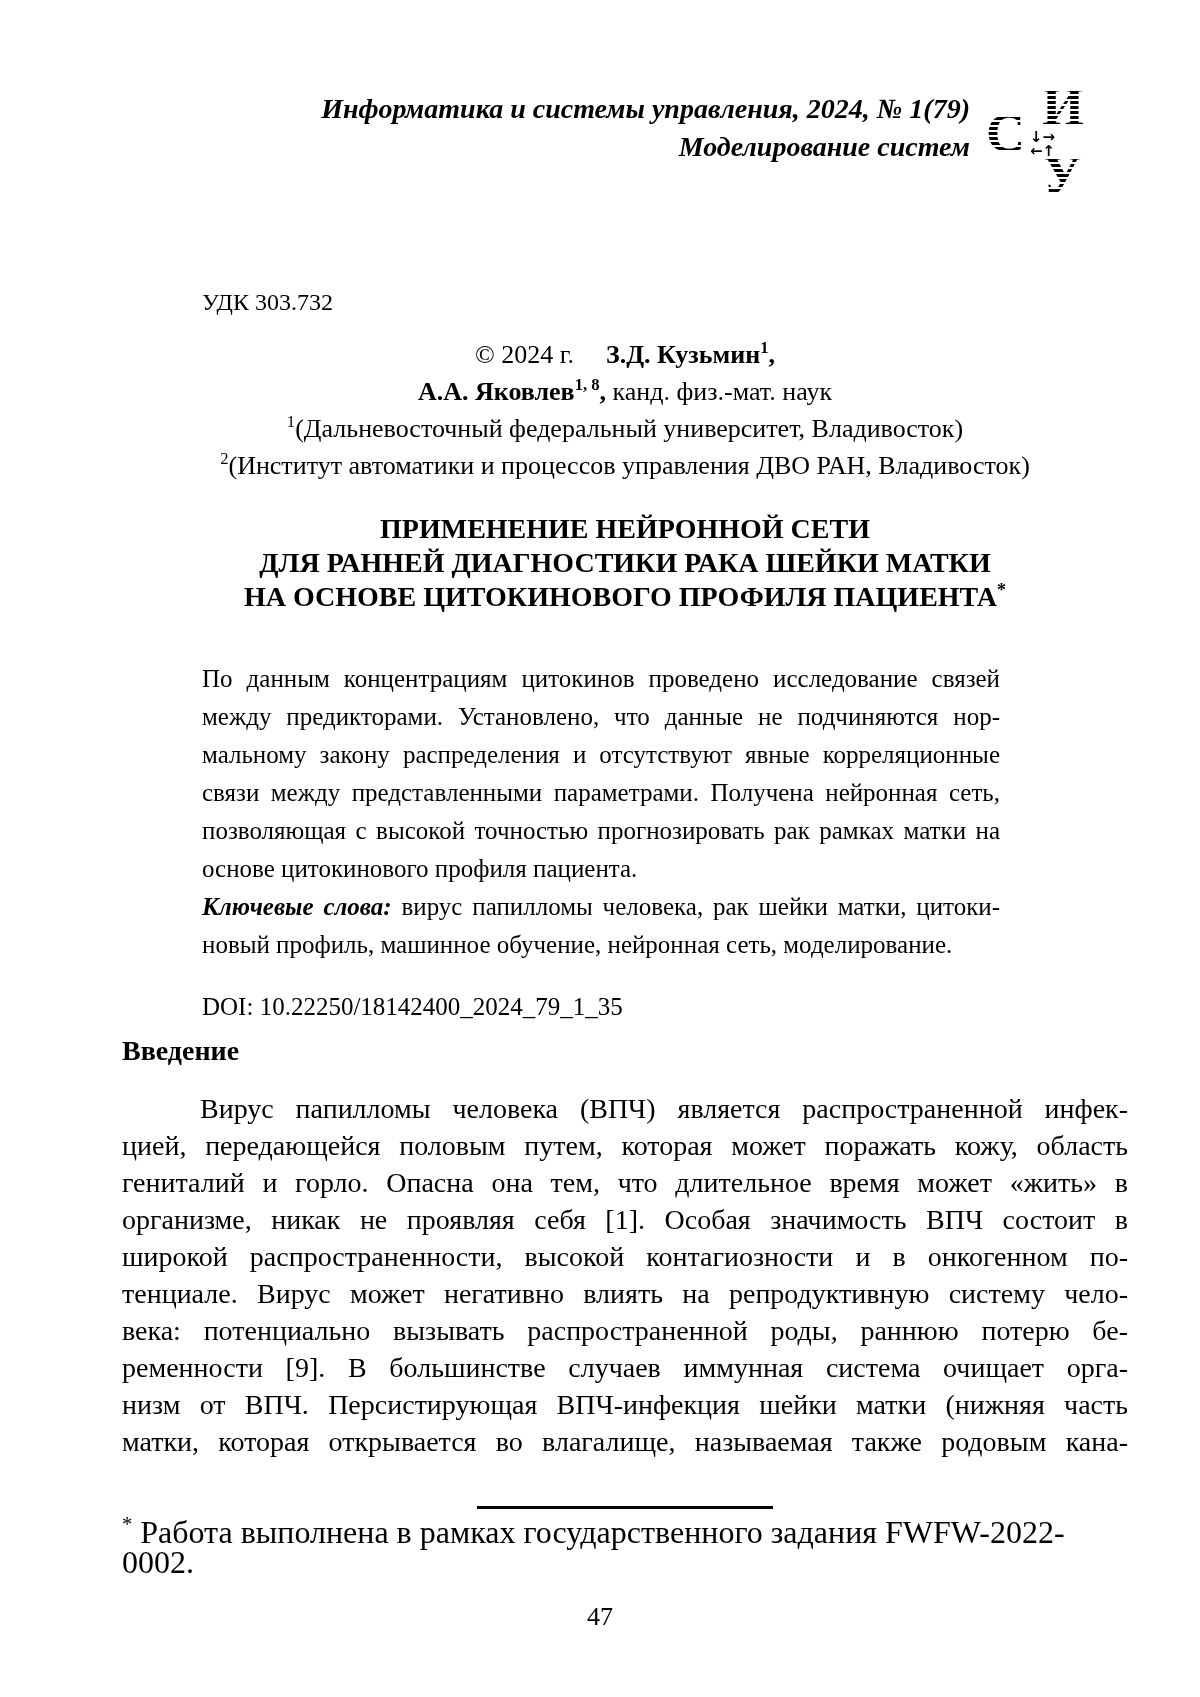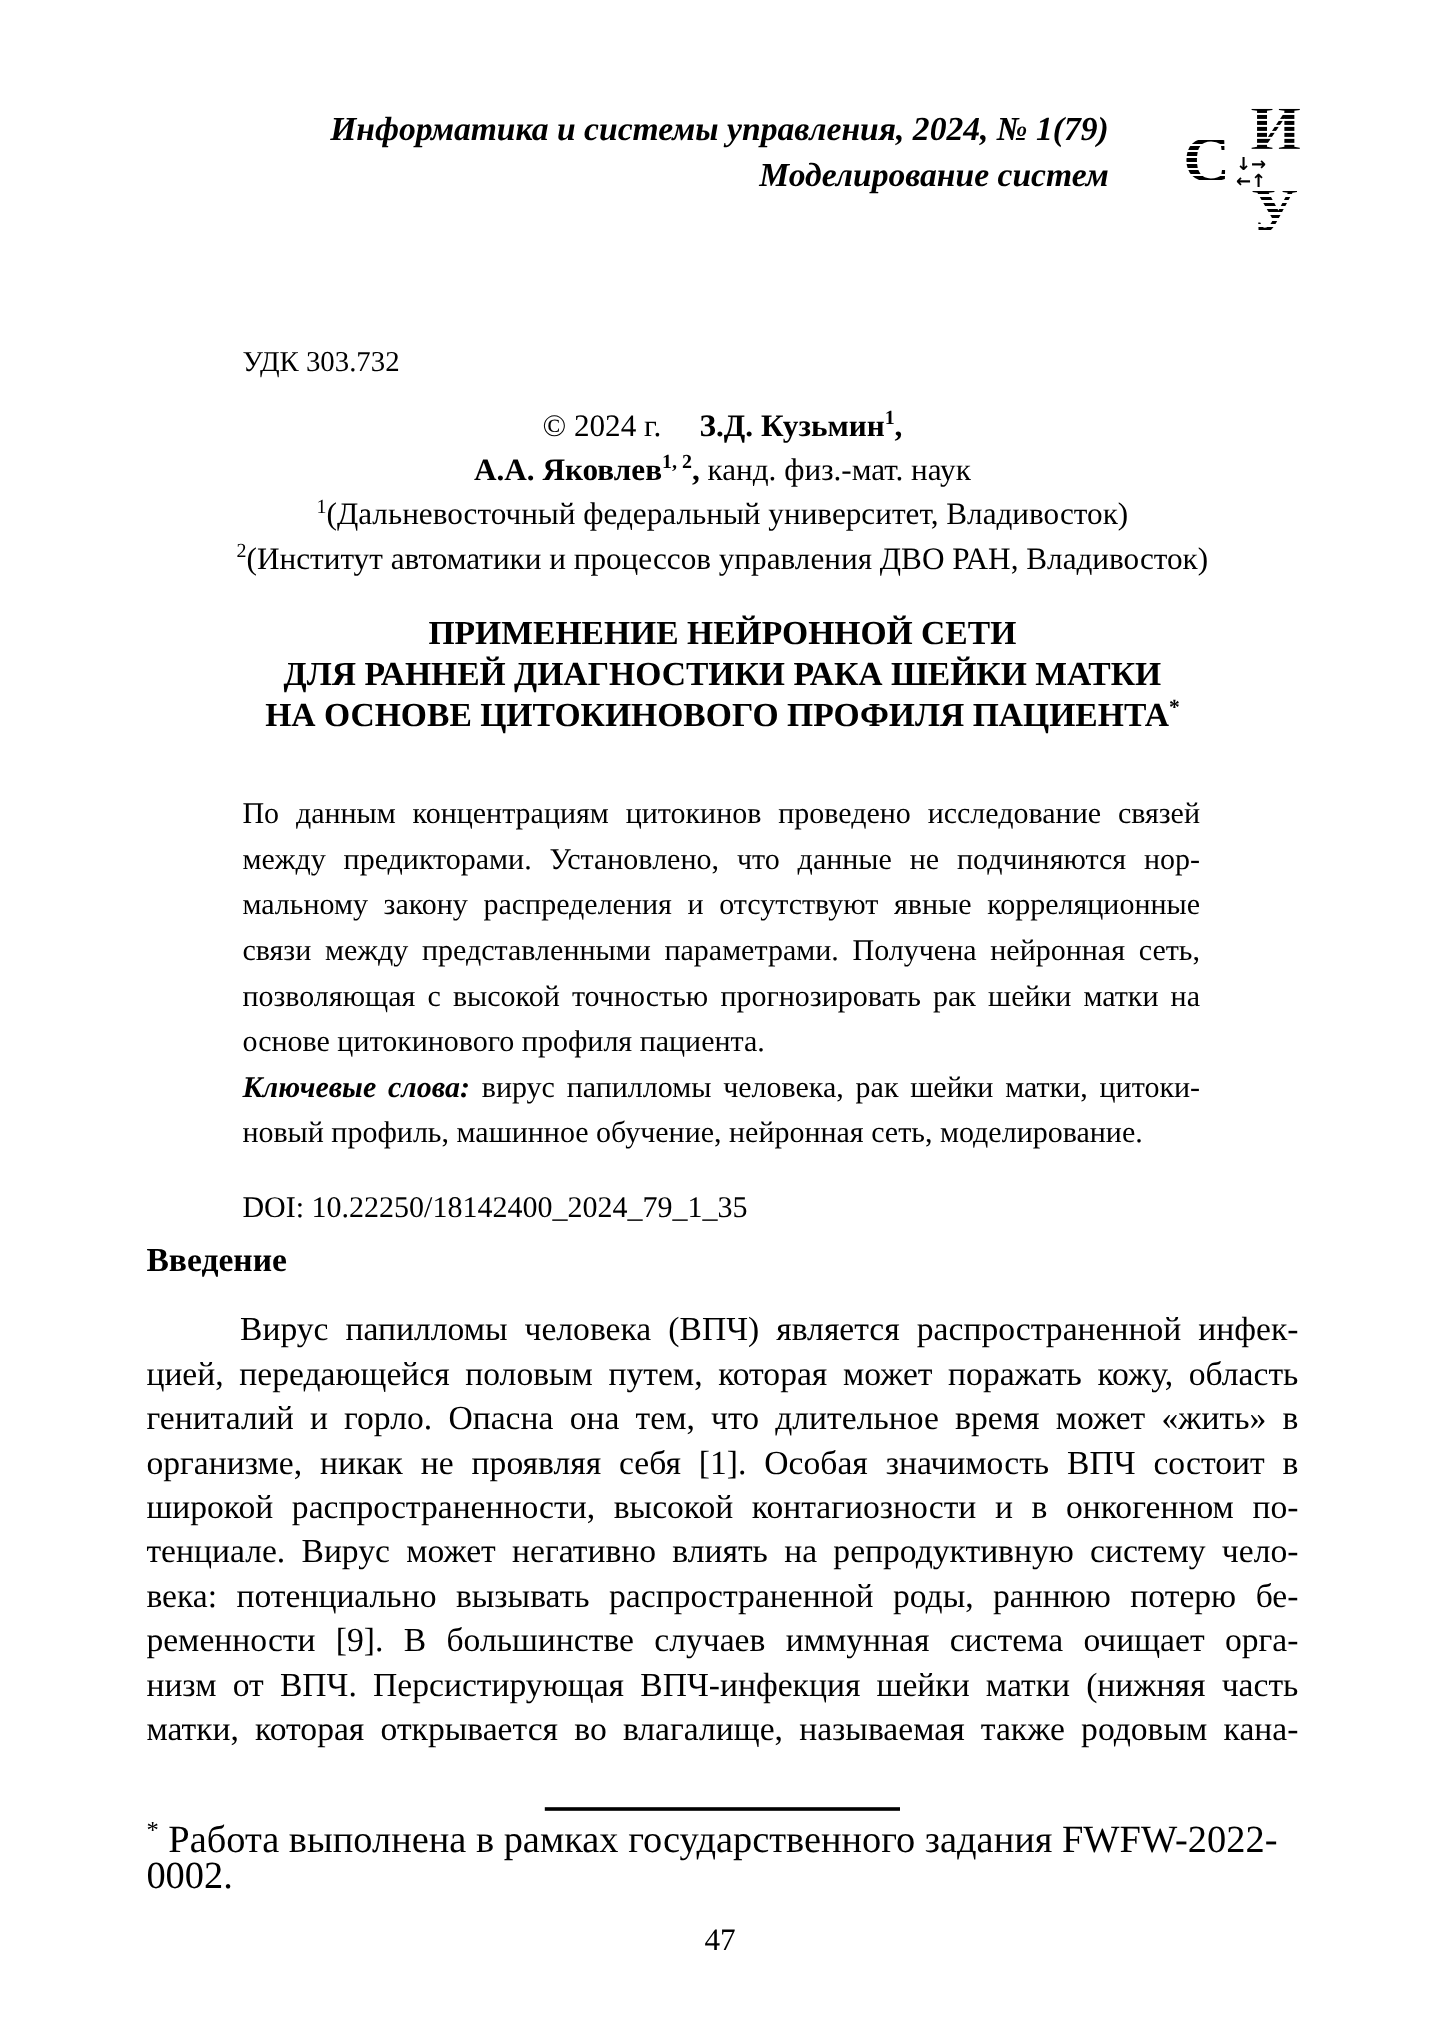--- a/index.html
+++ b/index.html
@@ -3,21 +3,21 @@
 <meta charset="utf-8">
 <style>
   html,body { margin:0; padding:0; background:#ffffff; }
   .page {
     position: relative;
     width: 1200px;
     height: 1697px;
     margin: 0 auto;
     background: #ffffff;
     box-sizing: border-box;
-    padding: 90px 118px 0 122px;
+    padding: 90px 72px 0 122px;
     font-family: "Liberation Serif", serif;
     color: #000000;
     overflow: hidden;
   }
 
   
   .journal-header {
     text-align: right;
     padding-right: 158px;
     font-style: italic;
@@ -148,42 +148,42 @@
     <span class="logo-arrows"><span>↓→</span><br><span>←↑</span></span>
   </div>
 
   <div class="udk">УДК 303.732</div>
 
   <div class="byline-block">
     <div>
       <span>© 2024 г.</span><span class="bold author1-name">З.Д. Кузьмин</span><sup class="bold">1</sup><span class="bold">,</span>
     </div>
     <div>
-      <span class="bold">А.А. Яковлев</span><sup class="bold">1, 2</sup><span class="bold">,</span><span> канд. физ.-мат. наук</span>
+      <span class="bold">А.А. Яковлев</span><sup class="bold">1, 8</sup><span class="bold">,</span><span> канд. физ.-мат. наук</span>
     </div>
     <div class="affil">
       <sup>1</sup><span>(Дальневосточный федеральный университет, Владивосток)</span>
     </div>
     <div class="affil">
       <sup>2</sup><span>(Институт автоматики и процессов управления ДВО РАН, Владивосток)</span>
     </div>
   </div>
 
   <div class="title-block">
     <div>ПРИМЕНЕНИЕ НЕЙРОННОЙ СЕТИ</div>
     <div>ДЛЯ РАННЕЙ ДИАГНОСТИКИ РАКА ШЕЙКИ МАТКИ</div>
     <div><span>НА ОСНОВЕ ЦИТОКИНОВОГО ПРОФИЛЯ ПАЦИЕНТА</span><sup>*</sup></div>
   </div>
 
   <div class="abstract">
     <div class="jline">По данным концентрациям цитокинов проведено исследование связей</div>
     <div class="jline">между предикторами. Установлено, что данные не подчиняются нор-</div>
     <div class="jline">мальному закону распределения и отсутствуют явные корреляционные</div>
     <div class="jline">связи между представленными параметрами. Получена нейронная сеть,</div>
-    <div class="jline">позволяющая с высокой точностью прогнозировать рак шейки матки на</div>
+    <div class="jline">позволяющая с высокой точностью прогнозировать рак рамках матки на</div>
     <div class="lline">основе цитокинового профиля пациента.</div>
     <div class="jline"><span class="kw-label">Ключевые слова:</span><span> вирус папилломы человека, рак шейки матки, цитоки-</span></div>
     <div class="lline">новый профиль, машинное обучение, нейронная сеть, моделирование.</div>
   </div>
 
   <div class="doi">DOI: 10.22250/18142400_2024_79_1_35</div>
 
   <div class="section-heading">Введение</div>
 
   <div class="body-text">

